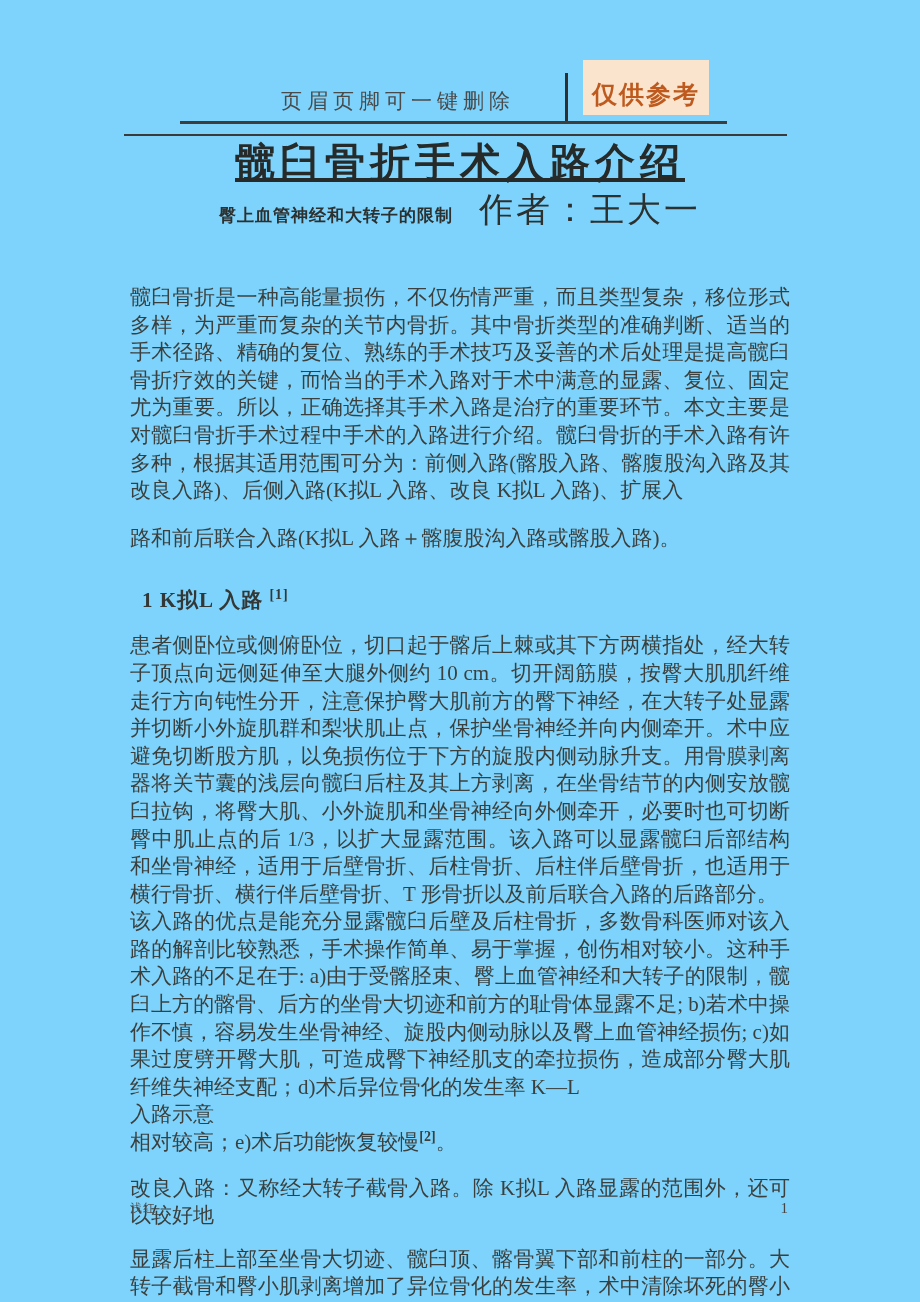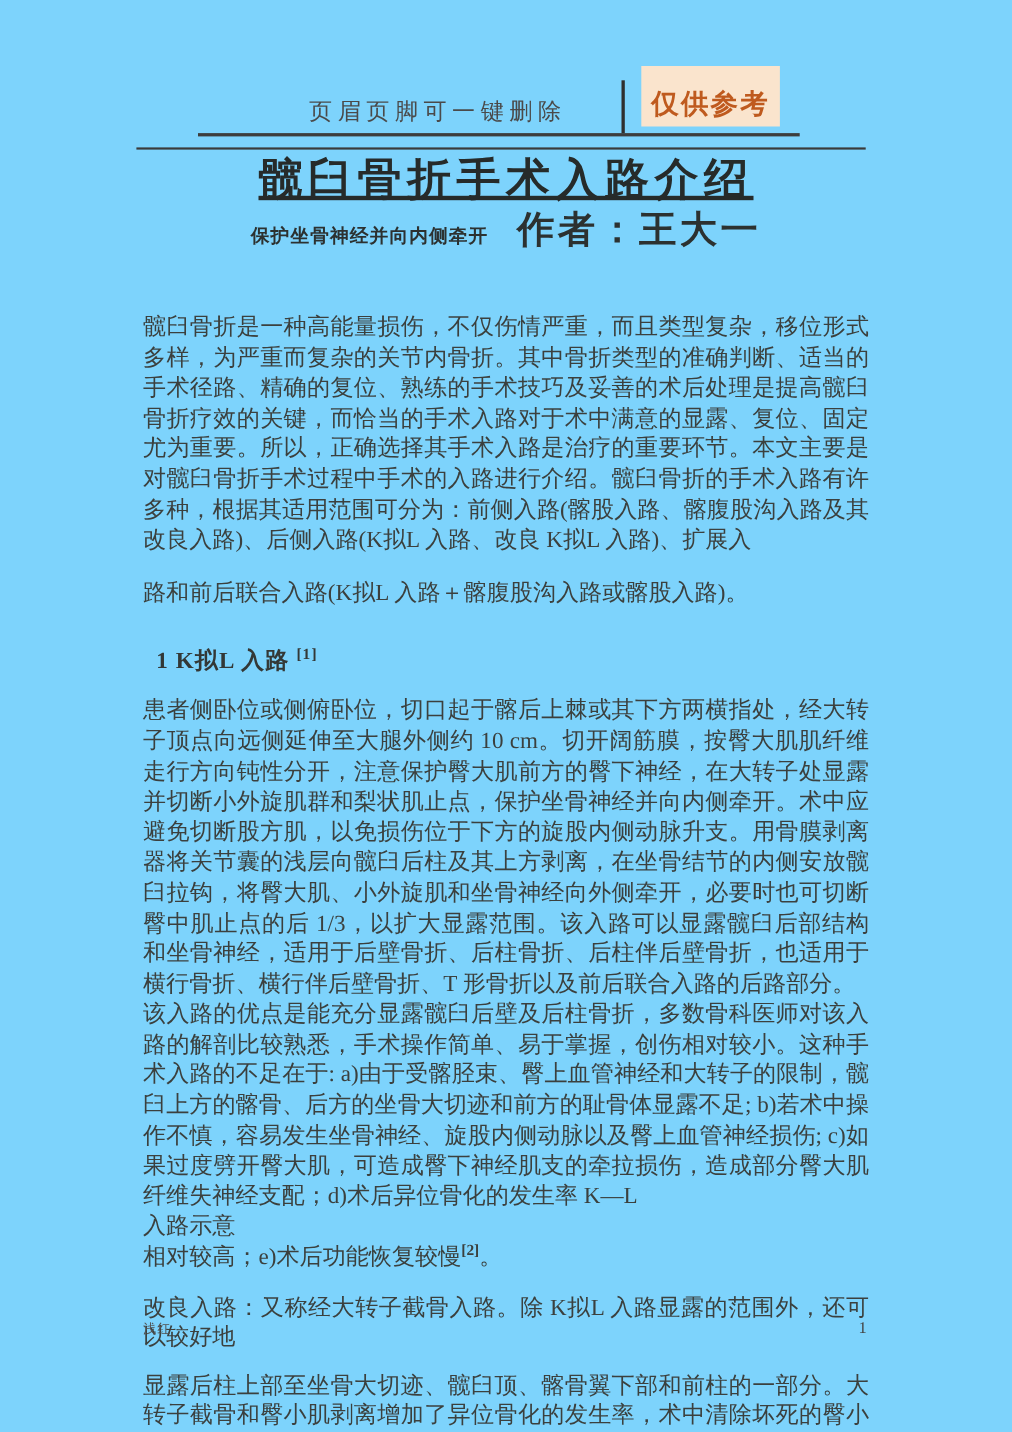--- a/index.html
+++ b/index.html
@@ -79,21 +79,21 @@
     white-space:nowrap;
     color:#2c3130;
   }
   .affiliation {
     font-size:17px;
     font-weight:bold;
     letter-spacing:1px;
   }
   .author {
     font-size:34px;
-    font-weight:bold;
+    font-weight:normal;
     letter-spacing:3px;
     margin-left:26px;
     text-align:right;
   }
 
   .content {
     margin-top:46px;
     font-size:21px;
     line-height:27.6px;
     text-align:justify;
@@ -142,21 +142,21 @@
     <span class="header-divider"></span>
     <span class="badge">仅供参考</span>
   </div>
   <div class="content-top-rule"></div>
 
   <div class="main">
 
     <h1 class="doc-title">髋臼骨折手术入路介绍</h1>
 
     <div class="byline">
-      <span class="affiliation">保护坐骨神经并向内侧牵开</span><span class="author">作者：王大一</span>
+      <span class="affiliation">臀上血管神经和大转子的限制</span><span class="author">作者：王大一</span>
     </div>
 
     <div class="content">
 
       <p>髋臼骨折是一种高能量损伤，不仅伤情严重，而且类型复杂，移位形式多样，为严重而复杂的关节内骨折。其中骨折类型的准确判断、适当的手术径路、精确的复位、熟练的手术技巧及妥善的术后处理是提高髋臼骨折疗效的关键，而恰当的手术入路对于术中满意的显露、复位、固定尤为重要。所以，正确选择其手术入路是治疗的重要环节。本文主要是对髋臼骨折手术过程中手术的入路进行介绍。髋臼骨折的手术入路有许多种，根据其适用范围可分为：前侧入路(髂股入路、髂腹股沟入路及其改良入路)、后侧入路(K拟L 入路、改良 K拟L 入路)、扩展入</p>
 
       <p class="p-gap-md">路和前后联合入路(K拟L 入路＋髂腹股沟入路或髂股入路)。</p>
 
       <h2 class="section-heading"><span>1 K拟L 入路</span> <sup class="ref">[1]</sup></h2>
 

